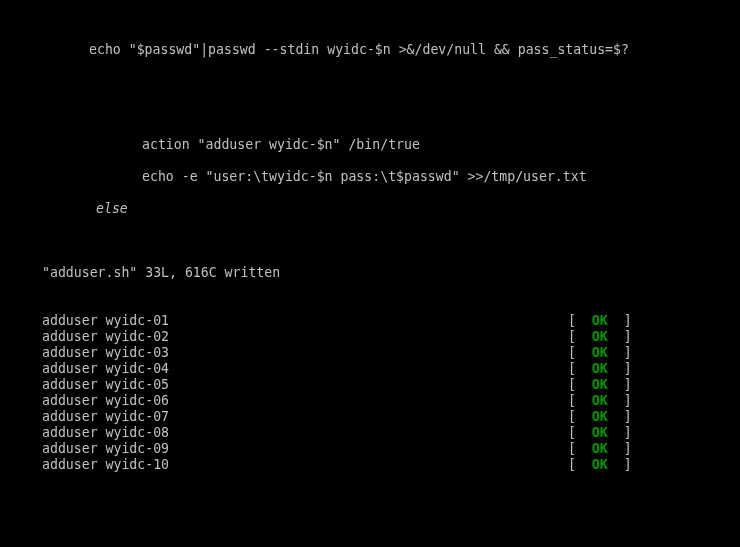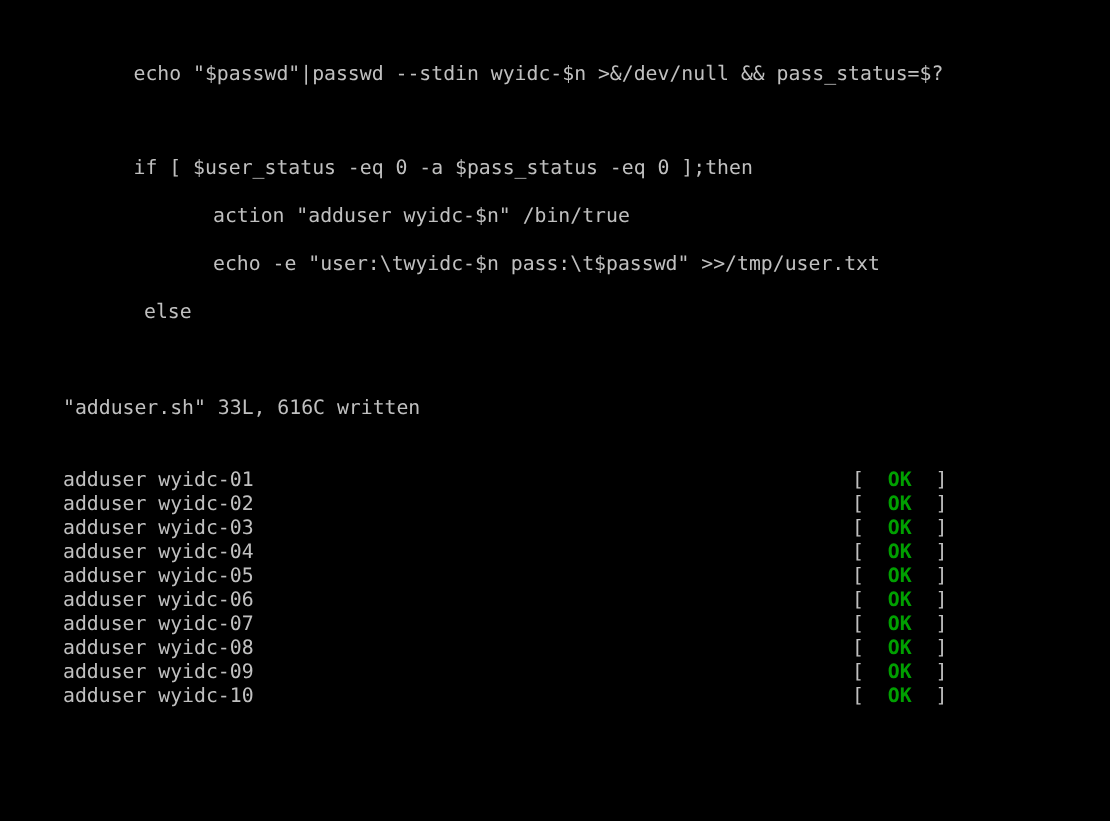--- a/index.html
+++ b/index.html
@@ -78,24 +78,23 @@
     color: #c0c0c0;
   }
 </style>
 </head>
 <body>
 
 <div id="terminal" style="background: rgb(0, 0, 0); color: rgb(192, 192, 192);">
 
   <div class="vim-area">
     <div class="code-line" style="left: 89px; top: 41px;">echo "$passwd"|passwd --stdin wyidc-$n &gt;&amp;/dev/null &amp;&amp; pass_status=$?</div>
-    <div class="code-line" style="left: 89px; top: 104px;">if [ $user_status -eq 0 -a $pass_status -eq 0 ];then</div>
     <div class="code-line" style="left: 142px; top: 136px;">action "adduser wyidc-$n" /bin/true</div>
     <div class="code-line" style="left: 142px; top: 168px;">echo -e "user:\twyidc-$n pass:\t$passwd" &gt;&gt;/tmp/user.txt</div>
-    <div class="code-line" style="left: 96px; top: 200px;">else</div>
+    <div class="code-line" style="left: 96px; top: 200px; font-style: italic;">else</div>
   </div>
 
   <div class="shell-area">
     <div class="term-line">"adduser.sh" 33L, 616C written</div>
     <div id="run-output"><div class="status-row"><span class="row-label">adduser wyidc-01</span><span class="status-box"><span class="bracket">[</span>  <span class="ok-text" style="color: rgb(0, 160, 0);">OK</span>  <span class="bracket">]</span></span></div><div class="status-row"><span class="row-label">adduser wyidc-02</span><span class="status-box"><span class="bracket">[</span>  <span class="ok-text" style="color: rgb(0, 160, 0);">OK</span>  <span class="bracket">]</span></span></div><div class="status-row"><span class="row-label">adduser wyidc-03</span><span class="status-box"><span class="bracket">[</span>  <span class="ok-text" style="color: rgb(0, 160, 0);">OK</span>  <span class="bracket">]</span></span></div><div class="status-row"><span class="row-label">adduser wyidc-04</span><span class="status-box"><span class="bracket">[</span>  <span class="ok-text" style="color: rgb(0, 160, 0);">OK</span>  <span class="bracket">]</span></span></div><div class="status-row"><span class="row-label">adduser wyidc-05</span><span class="status-box"><span class="bracket">[</span>  <span class="ok-text" style="color: rgb(0, 160, 0);">OK</span>  <span class="bracket">]</span></span></div><div class="status-row"><span class="row-label">adduser wyidc-06</span><span class="status-box"><span class="bracket">[</span>  <span class="ok-text" style="color: rgb(0, 160, 0);">OK</span>  <span class="bracket">]</span></span></div><div class="status-row"><span class="row-label">adduser wyidc-07</span><span class="status-box"><span class="bracket">[</span>  <span class="ok-text" style="color: rgb(0, 160, 0);">OK</span>  <span class="bracket">]</span></span></div><div class="status-row"><span class="row-label">adduser wyidc-08</span><span class="status-box"><span class="bracket">[</span>  <span class="ok-text" style="color: rgb(0, 160, 0);">OK</span>  <span class="bracket">]</span></span></div><div class="status-row"><span class="row-label">adduser wyidc-09</span><span class="status-box"><span class="bracket">[</span>  <span class="ok-text" style="color: rgb(0, 160, 0);">OK</span>  <span class="bracket">]</span></span></div><div class="status-row"><span class="row-label">adduser wyidc-10</span><span class="status-box"><span class="bracket">[</span>  <span class="ok-text" style="color: rgb(0, 160, 0);">OK</span>  <span class="bracket">]</span></span></div></div>
     
   </div>
 
 </div>
 

